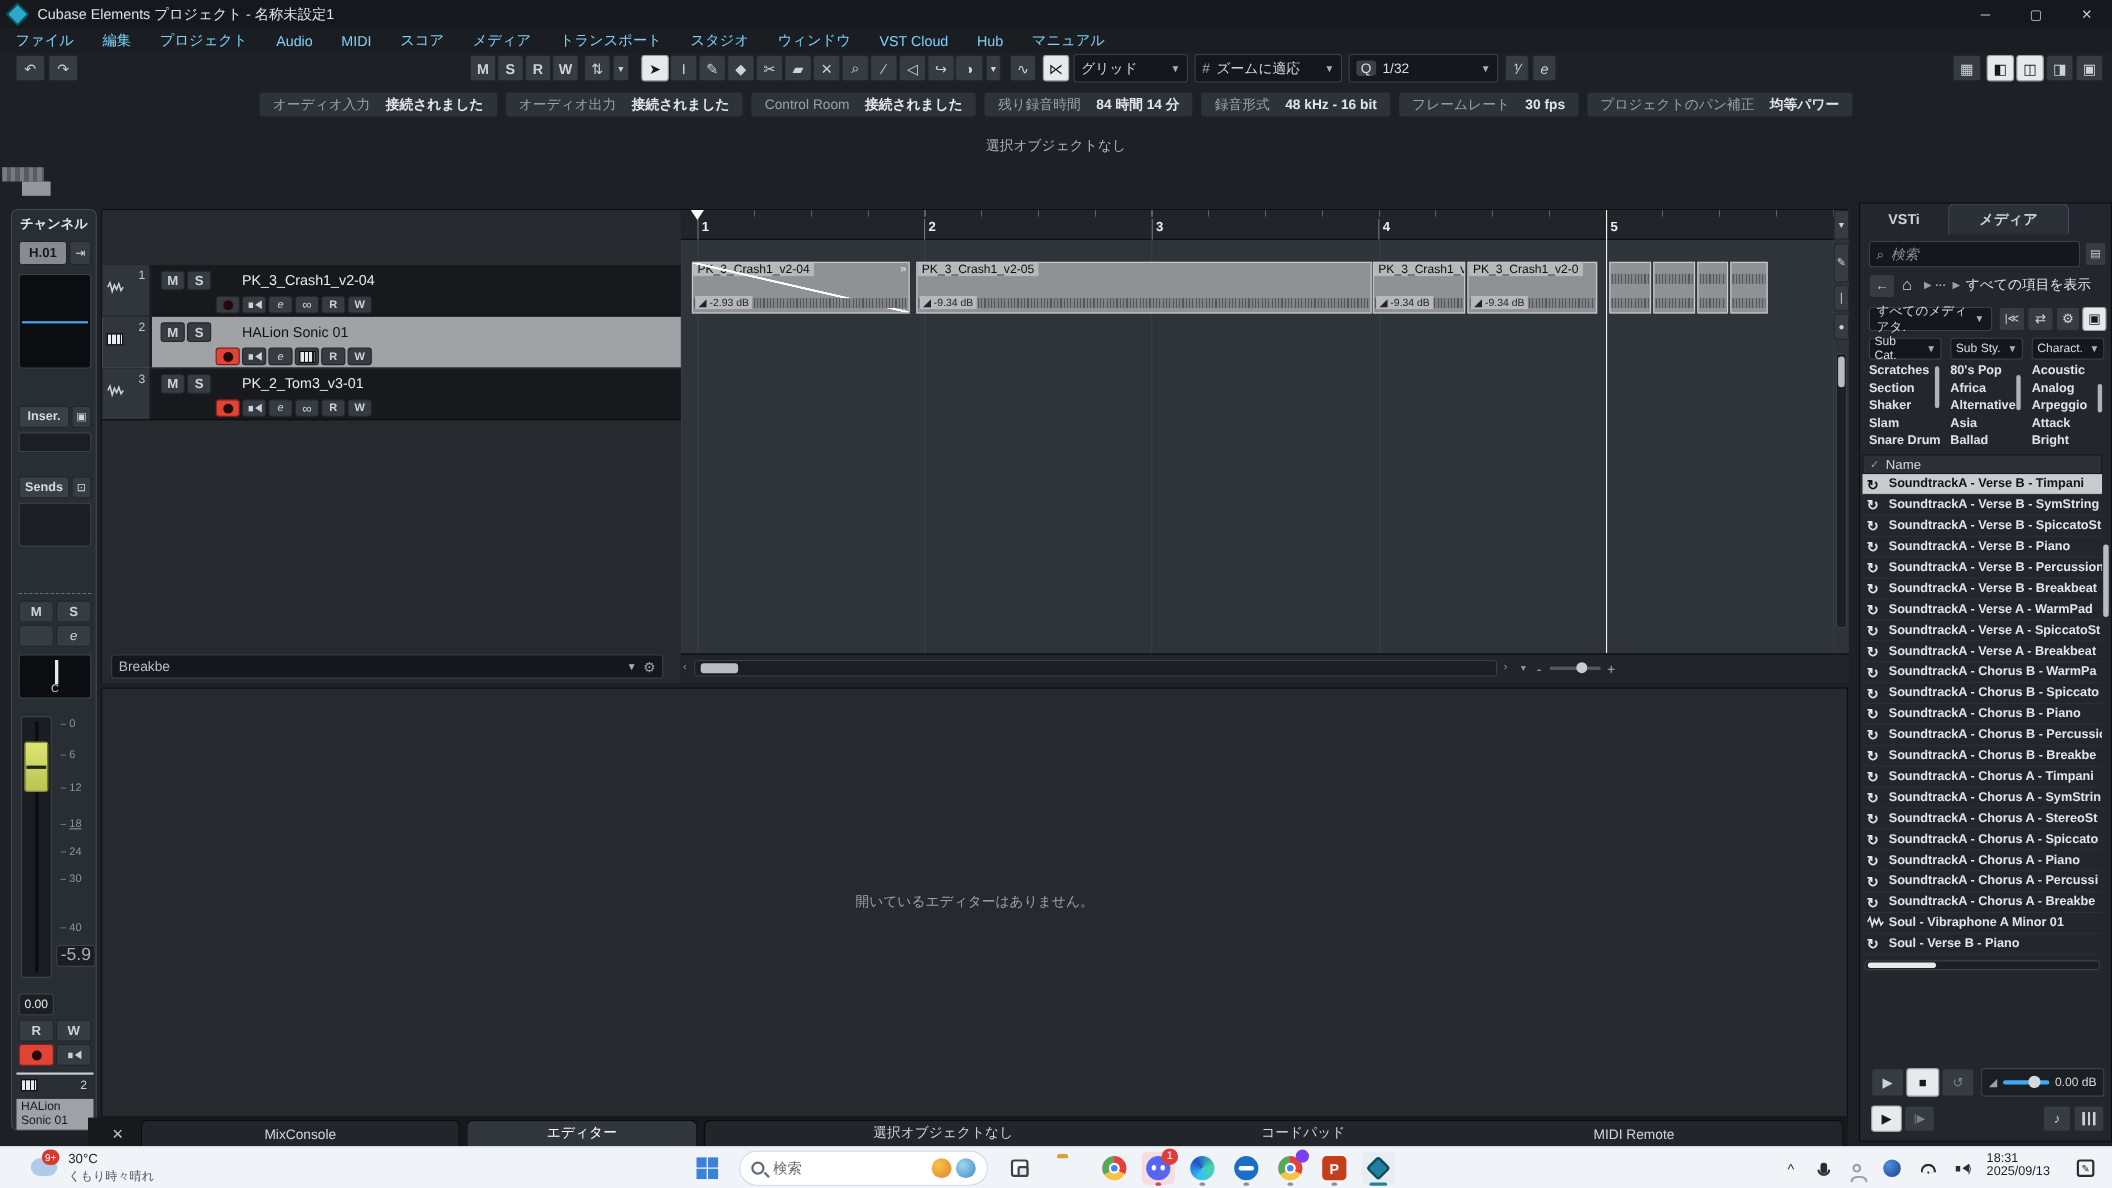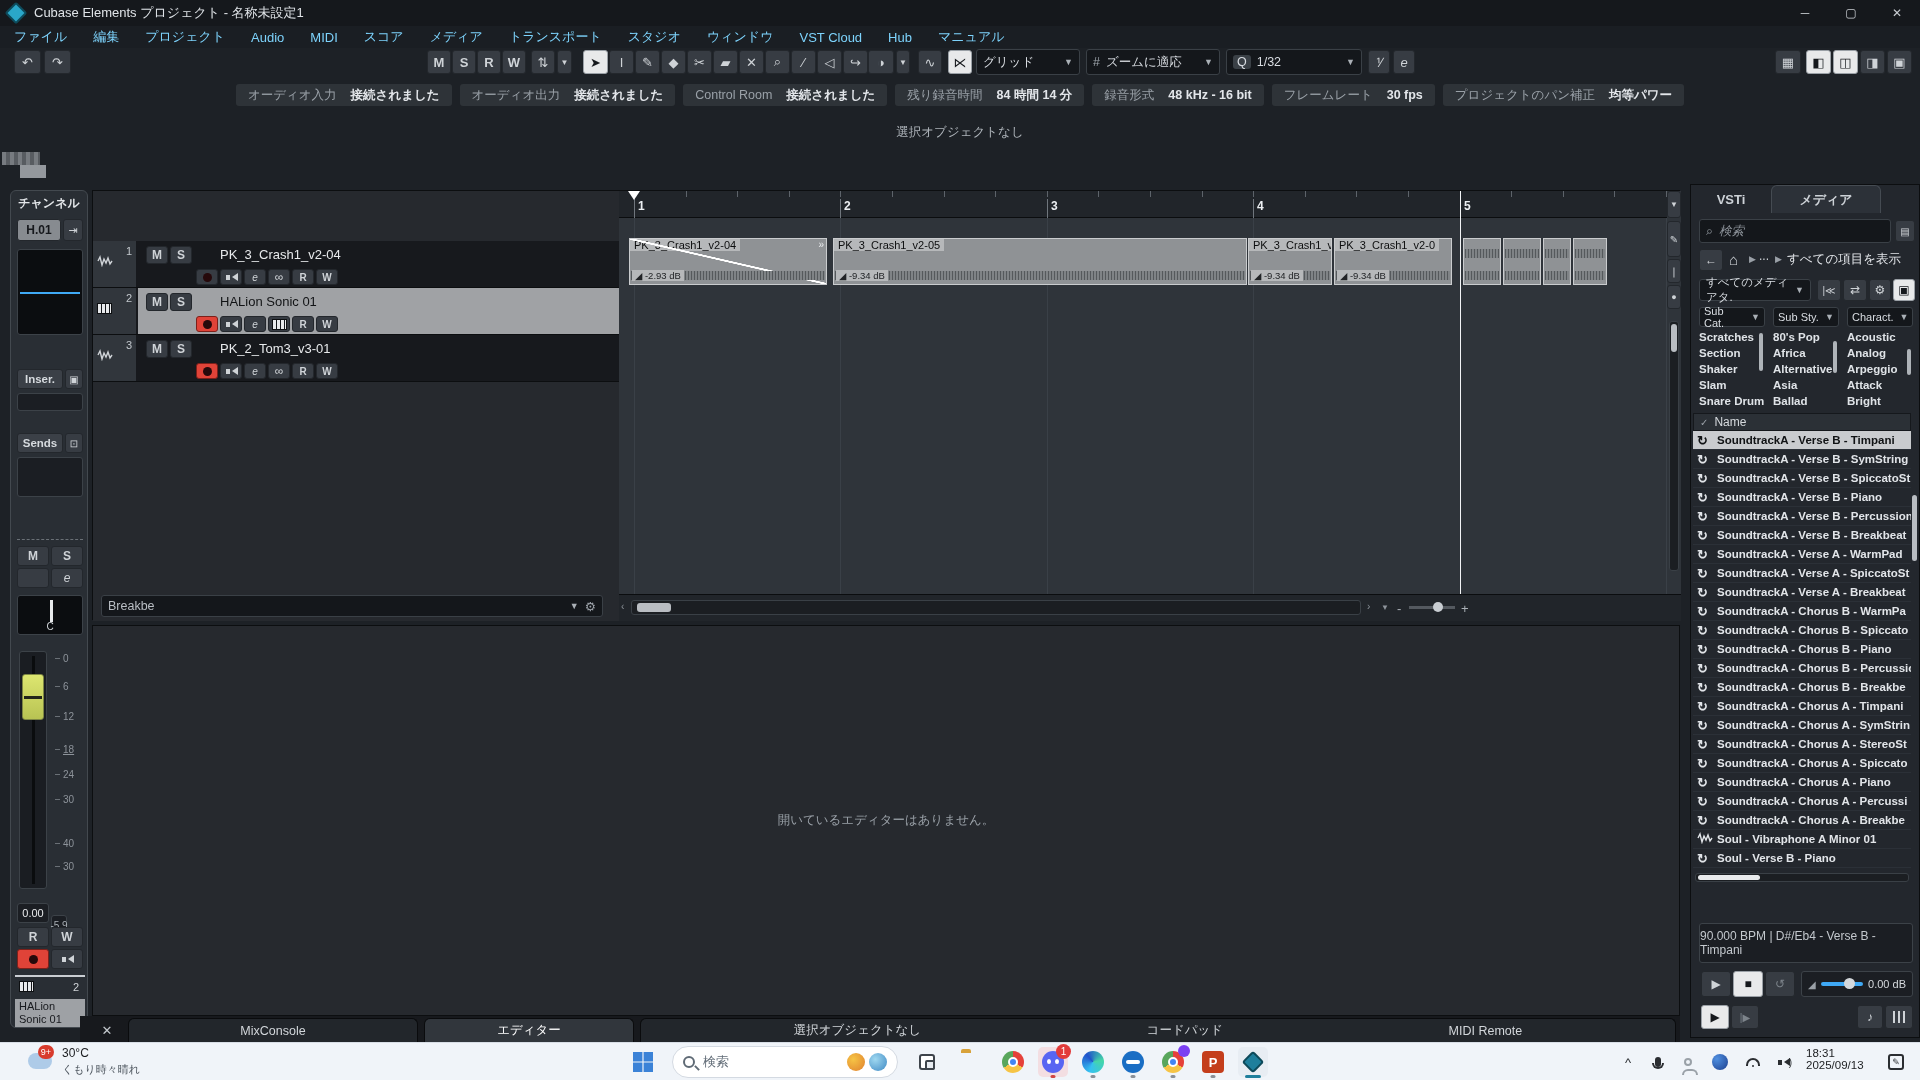--- a/index.html
+++ b/index.html
@@ -250,21 +250,21 @@
         <i style="top: 123px;"></i>
         <span style="top: 118px;">24</span>
         <i style="top: 148px;"></i>
         <span style="top: 143px;">30</span>
         <i style="top: 192px;"></i>
         <span style="top: 187px;">40</span>
         <i style="top: 215px;"></i>
         <span style="top: 210px;">30</span>
       </div>
     <div class="cslot" style="left:6px;top:712px;width:32px;height:20px;display:flex;align-items:center;justify-content:center;color:#e8eaec;font-size:11px">0.00</div>
-    <div class="cslot" style="left:40px;top:724px;width:16px;height:20px;display:flex;align-items:center;justify-content:center;color:#aab0b6;font-size:10px">-5.9</div>
+    <div class="cslot" style="left:40px;top:668px;width:36px;height:20px;display:flex;align-items:center;justify-content:center;color:#aab0b6;font-size:16px">-5.9</div>
     <div class="btn" style="position:absolute;left:6px;top:736px;width:32px;height:20px;font-weight:bold">R</div>
     <div class="btn" style="position:absolute;left:40px;top:736px;width:32px;height:20px;font-weight:bold">W</div>
     <div class="btn" style="position:absolute;left:6px;top:758px;width:32px;height:20px;background:#e04338;border-color:#7d201a">
         <span class="rec-dot"></span>
       </div>
     <div class="btn" style="position:absolute;left:40px;top:758px;width:32px;height:20px">
         <span class="spkr"></span>
       </div>
     <div style="position:absolute;left:4px;top:784px;width:70px;height:2px;background:#c9cdd2"></div>
     <div style="position:absolute;left:8px;top:790px"><span class="ic-piano"></span></div>
@@ -601,21 +601,20 @@
         </div>
         <div class="mrow">
           <span class="mi">↻</span>
           <span>Soul - Verse B - Piano</span>
         </div>
       </div>
     <div class="thumb" style="position:absolute;right:2px;top:310px;width:5px;height:66px"></div>
     <div class="sbar" style="position:absolute;left:4px;top:688px;width:214px;height:9px">
         <div class="thumb" style="position:absolute;left:2px;top:1px;width:62px;height:5px;background:#e8eaec"></div>
       </div>
-    <div class="cslot" style="left:8px;top:738px;width:214px;height:40px;display:flex;align-items:center;justify-content:center;color:#c3c8cd;font-size:12px">90.000 BPM | D#/Eb4 - Verse B - Timpani</div>
     <div class="btn" style="position:absolute;left:10px;top:786px;width:30px;height:26px">▶</div>
     <div class="btn sel" style="position:absolute;left:42px;top:786px;width:30px;height:26px">■</div>
     <div class="btn dim" style="position:absolute;left:74px;top:786px;width:30px;height:26px">↺</div>
     <div class="cslot" style="left:110px;top:786px;width:112px;height:26px;display:flex;align-items:center;gap:5px;padding:0 6px">
       <span style="color:#9aa0a7;font-size:10px">◢</span>
       <span style="position:relative;flex:1;height:4px;background:#3fa9f5;border-radius:2px">
           <span style="position:absolute;left:55%;top:-4px;width:11px;height:11px;border-radius:50%;background:#d4d8dc"></span>
         </span>
       <span style="color:#d6dade;font-size:11px">0.00 dB</span>
     </div>

